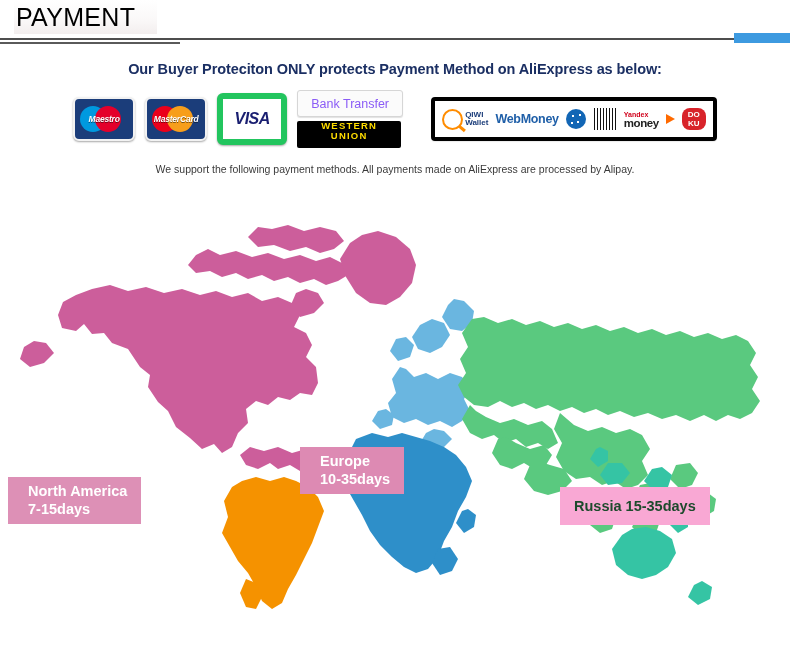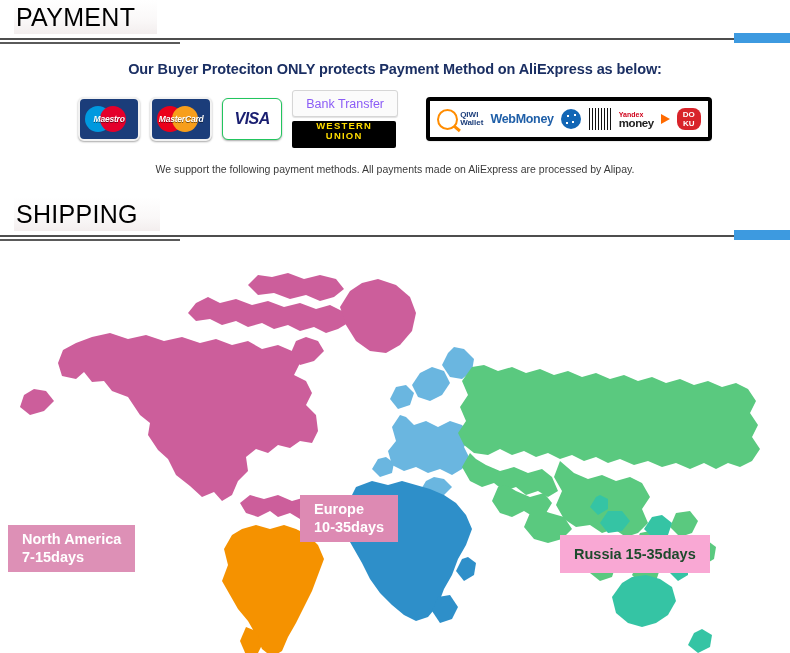--- a/index.html
+++ b/index.html
@@ -96,21 +96,21 @@
     align-items: center;
     justify-content: center;
     overflow: hidden;
   }
   .card-chip.maestro, .card-chip.mastercard {
     background: #1b3d7a;
     border: 2px solid #f2f2f2;
   }
   .card-chip.visa {
     background: #ffffff;
-    border: 1px solid #22c55e;
+    border: 6px solid #22c55e;
   }
   .circles {
     position: relative;
     width: 48px;
     height: 26px;
   }
   .circles i {
     position: absolute;
     top: 0;
     width: 26px;
@@ -260,21 +260,21 @@
   #map-wrap {
     position: relative;
     width: 790px;
     height: 413px;
     margin-top: 4px;
   }
   #map-wrap svg { display: block; width: 790px; height: 413px; }
 
   .map-label {
     position: absolute;
-    padding: 5px 14px 6px 14px;
+    padding: 5px 14px 6px 20px;
     font-size: 14.5px;
     font-weight: bold;
     line-height: 18px;
     white-space: pre-line;
     font-family: "Liberation Sans", "DejaVu Sans", sans-serif;
   }
   .lbl-na      { left: 8px;   top: 280px; background: #dd90b6; color: #ffffff; }
   .lbl-eu      { left: 300px; top: 250px; background: #dd8ab3; color: #ffffff; text-align: left; }
   .lbl-ru      { left: 560px; top: 290px; background: #f9a8d4; color: #1d4a2c; padding: 10px 14px; }
 </style>
@@ -344,26 +344,20 @@
       </div>
     </div>
 
   </div>
 
   <div class="pay-note">We support the following payment methods. All payments made on AliExpress are processed by Alipay.</div>
 </section>
 
 <section id="shipping-section">
 
-  <div class="section-head">
-    <div class="rule-long"></div>
-    <div class="rule-short"></div>
-    <div class="accent-bar"></div>
-    <div class="title">SHIPPING</div>
-  </div>
 
   <div id="map-wrap">
     <svg viewBox="0 0 790 413" xmlns="http://www.w3.org/2000/svg">
       <g fill="#cc5e9b">
         <path d="M63 105 L58 118 L62 131 L76 134 L84 127 L92 137 L104 136 L112 146 L128 152 L140 170 L150 178 L148 190 L158 205 L168 214 L176 230 L190 241 L202 252 L214 247 L222 256 L232 250 L238 236 L248 226 L246 212 L256 204 L268 208 L278 200 L290 203 L300 196 L312 198 L318 186 L316 170 L306 160 L312 148 L306 136 L294 130 L300 118 L292 106 L278 100 L262 104 L248 96 L232 100 L216 94 L200 98 L182 92 L164 96 L146 90 L128 94 L110 88 L92 92 L76 98 Z"></path>
         <path d="M196 58 L188 68 L196 76 L210 74 L222 80 L236 76 L248 82 L262 78 L274 84 L288 80 L300 86 L314 82 L326 88 L338 84 L348 78 L342 66 L330 60 L316 64 L300 58 L284 62 L268 56 L252 60 L236 54 L220 58 L208 52 Z"></path>
         <path d="M258 30 L248 40 L258 50 L274 48 L290 54 L306 50 L320 56 L334 52 L344 44 L336 34 L320 30 L304 34 L288 28 L272 32 Z"></path>
         <path d="M296 96 L290 110 L300 120 L314 116 L324 106 L318 96 L306 92 Z"></path>
         <path d="M240 258 L246 268 L258 272 L270 266 L278 272 L290 268 L300 274 L312 268 L318 258 L306 252 L292 256 L278 250 L264 254 L250 250 Z"></path>
         <path d="M24 150 L20 162 L30 170 L44 166 L54 156 L46 146 L34 144 Z"></path>

